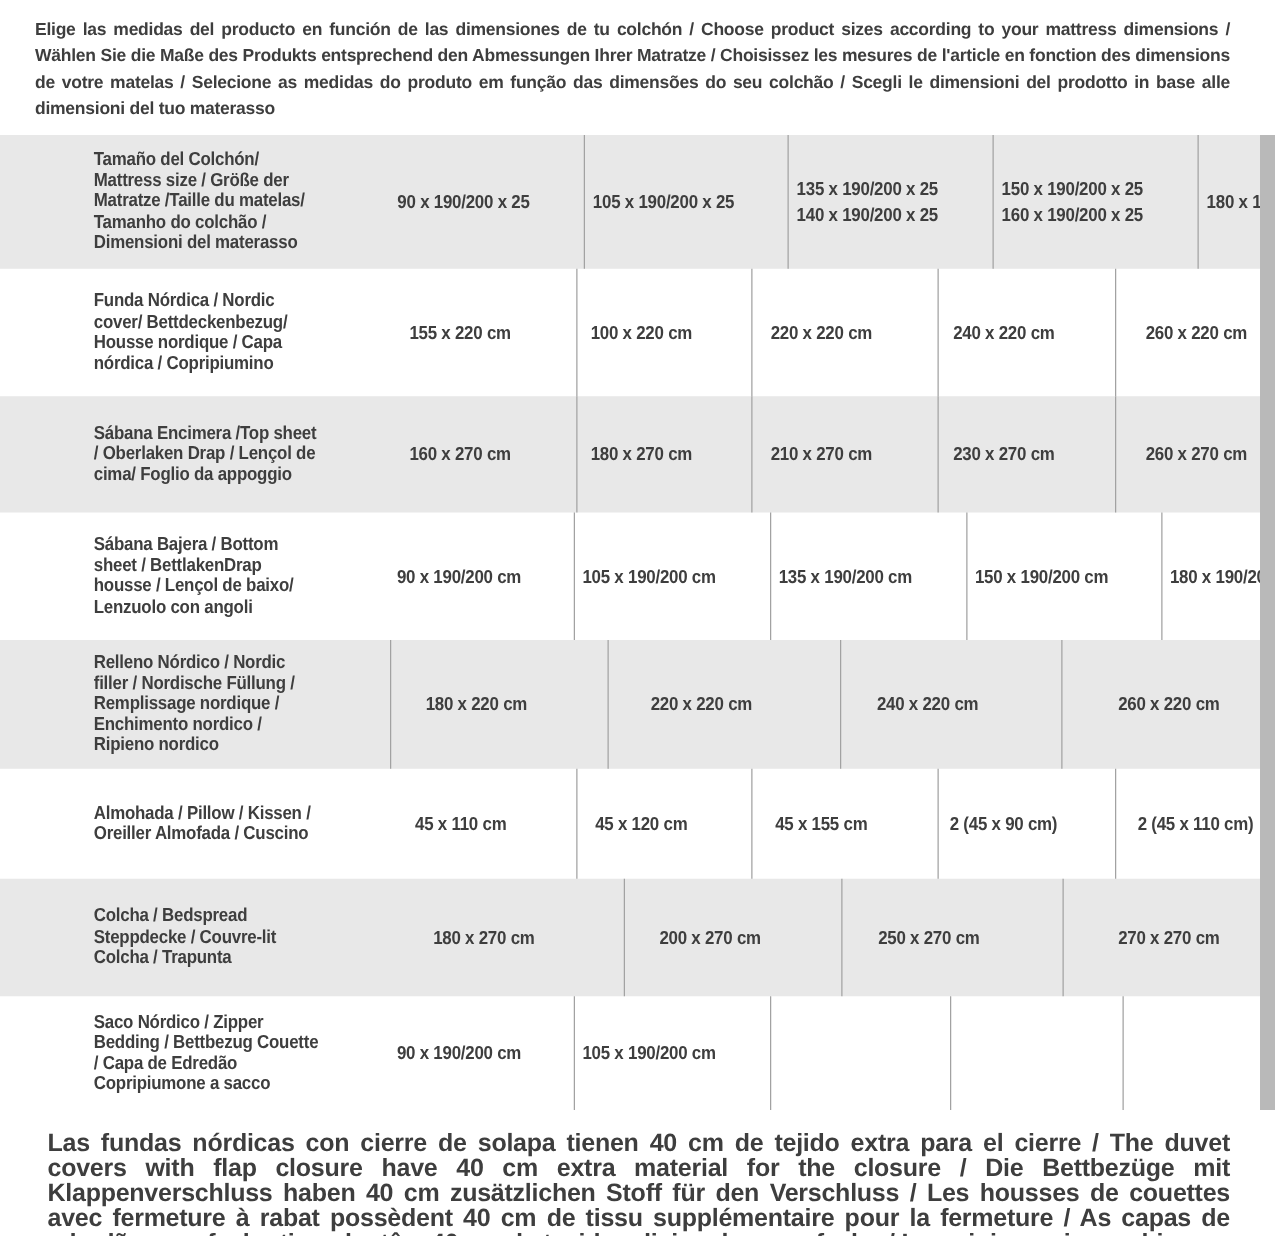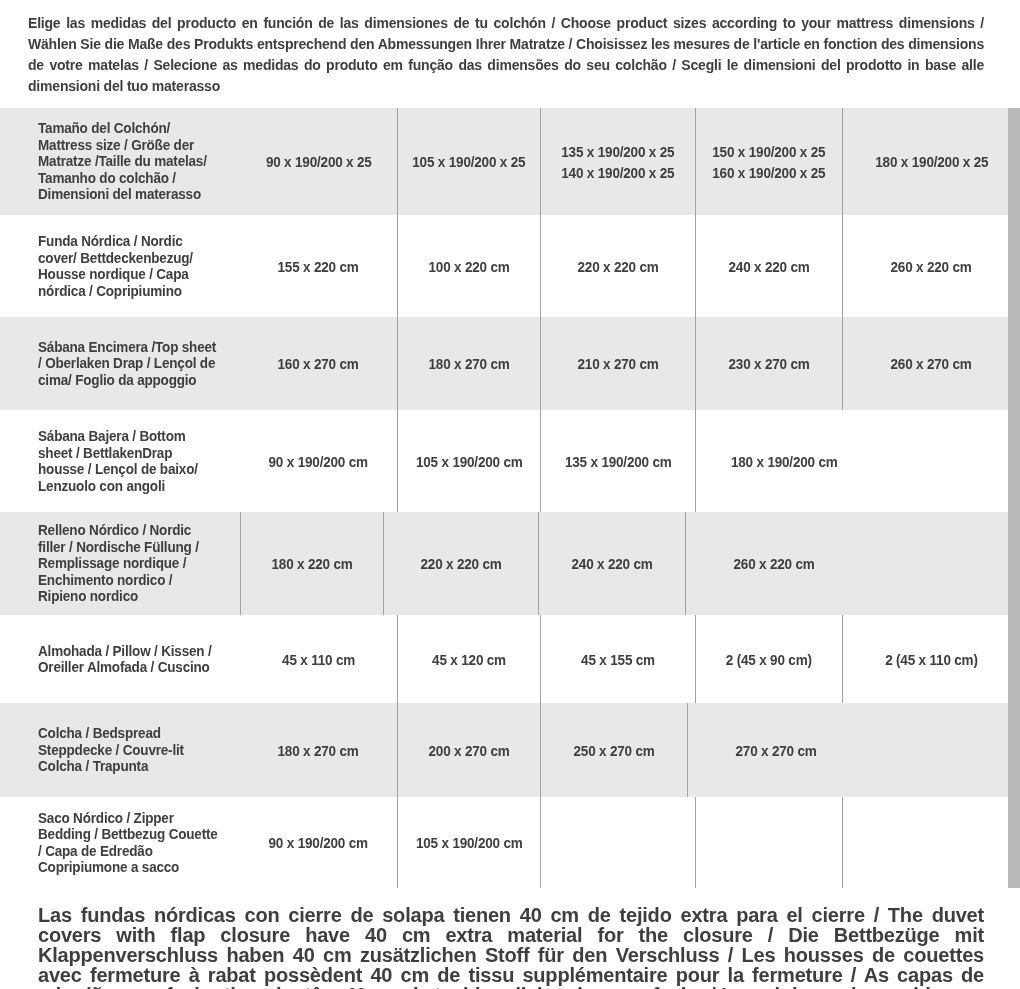--- a/index.html
+++ b/index.html
@@ -18,21 +18,21 @@
   .r0{min-height:107px;}
   .r1{min-height:102px;}
   .r2{min-height:93px;}
   .r3{min-height:102px;}
   .r4{min-height:103px;}
   .r5{min-height:88px;}
   .r6{min-height:94px;}
   .r7{min-height:91px;}
   .cell{
     box-sizing:border-box;display:flex;align-items:center;justify-content:center;
-    text-align:center;font-size:15px;letter-spacing:-0.2px;
+    text-align:center;font-size:15px;letter-spacing:-0.2px;margin-left:37px;
   }
   .c0{width:240px;}
   .c1{width:157px;}
   .c2{width:143px;}
   .c3{width:155px;}
   .c4{width:147px;}
   .c5{width:178px;}
   .bL{border-left:1px solid #a2a2a2;}
   .label-cell{justify-content:flex-start;text-align:left;padding-left:38px;}
   .label-inner{
@@ -133,20 +133,23 @@
     </div>
     <div class="cell c1">
         <span class="val">90 x 190/200 cm</span>
       </div>
     <div class="cell c2 bL">
         <span class="val">105 x 190/200 cm</span>
       </div>
     <div class="cell c3 bL">
         <span class="val">135 x 190/200 cm</span>
       </div>
+    <div class="cell c4 bL">
+        <span class="val">150 x 190/200 cm</span>
+      </div>
     <div class="cell c5 bL">
         <span class="val">180 x 190/200 cm</span>
       </div>
   </div>
 
   <div class="row gray r4">
     <div class="cell label-cell c0">
       <div class="label-inner">Relleno Nórdico / Nordic filler / Nordische Füllung / Remplissage nordique / Enchimento nordico / Ripieno nordico</div>
     </div>
     <div class="cell c2 bL">

